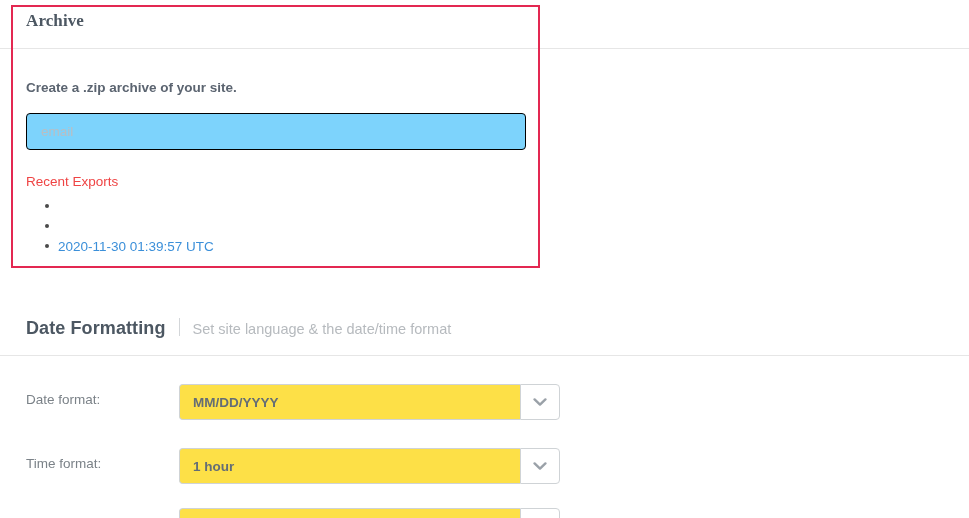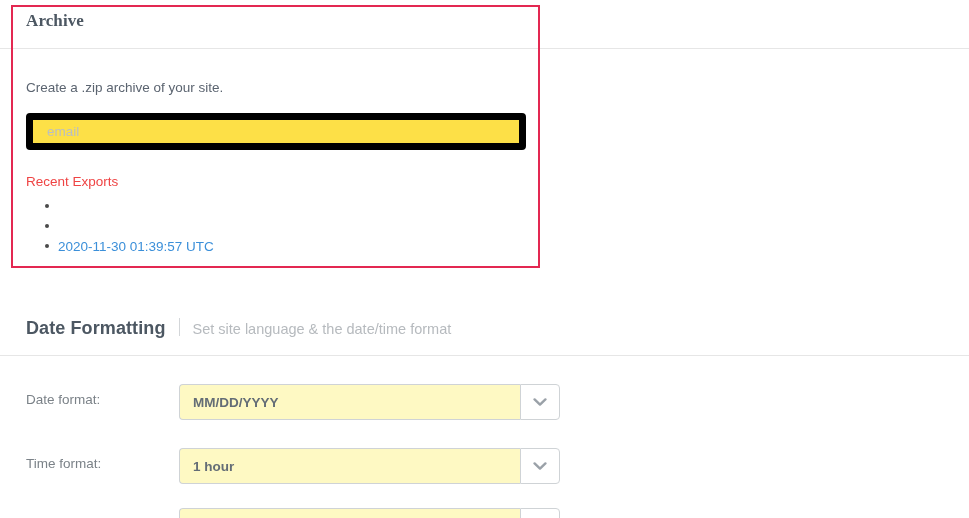--- a/index.html
+++ b/index.html
@@ -61,31 +61,32 @@
     color: #4c5762;
     letter-spacing: 0.1px;
     font-family: Liberation Serif, serif;
   }
   .archive-desc {
     position: absolute;
     left: 26px;
     top: 80px;
     font-size: 13.5px;
     color: #5b6470;
+    font-weight: bold;
   }
   .email-input {
     position: absolute;
     left: 26px;
     top: 113px;
     width: 500px;
     height: 37px;
     box-sizing: border-box;
-    border: 7px solid #000000;
+    border: 1px solid #000000;
     border-radius: 4px;
-    background: #fde047;
+    background: #7dd3fc;
     font-family: "Liberation Sans", sans-serif;
     font-size: 13.5px;
     color: #5b6470;
     padding: 0 14px;
     outline: none;
   }
   .email-input::placeholder {
     color: #b9bec3;
   }
   .recent-label {
@@ -177,21 +178,21 @@
     width: 381px;
     height: 36px;
     display: flex;
     box-sizing: border-box;
   }
   .select-value {
     flex: 1 1 auto;
     border: 1px solid #cfd3d6;
     border-right: none;
     border-radius: 4px 0 0 4px;
-    background: #fef9c3;
+    background: #fde047;
     display: flex;
     align-items: center;
     padding-left: 13px;
     font-size: 13.5px;
     font-weight: bold;
     color: #646d76;
     box-sizing: border-box;
   }
   .select-arrow {
     flex: 0 0 40px;

